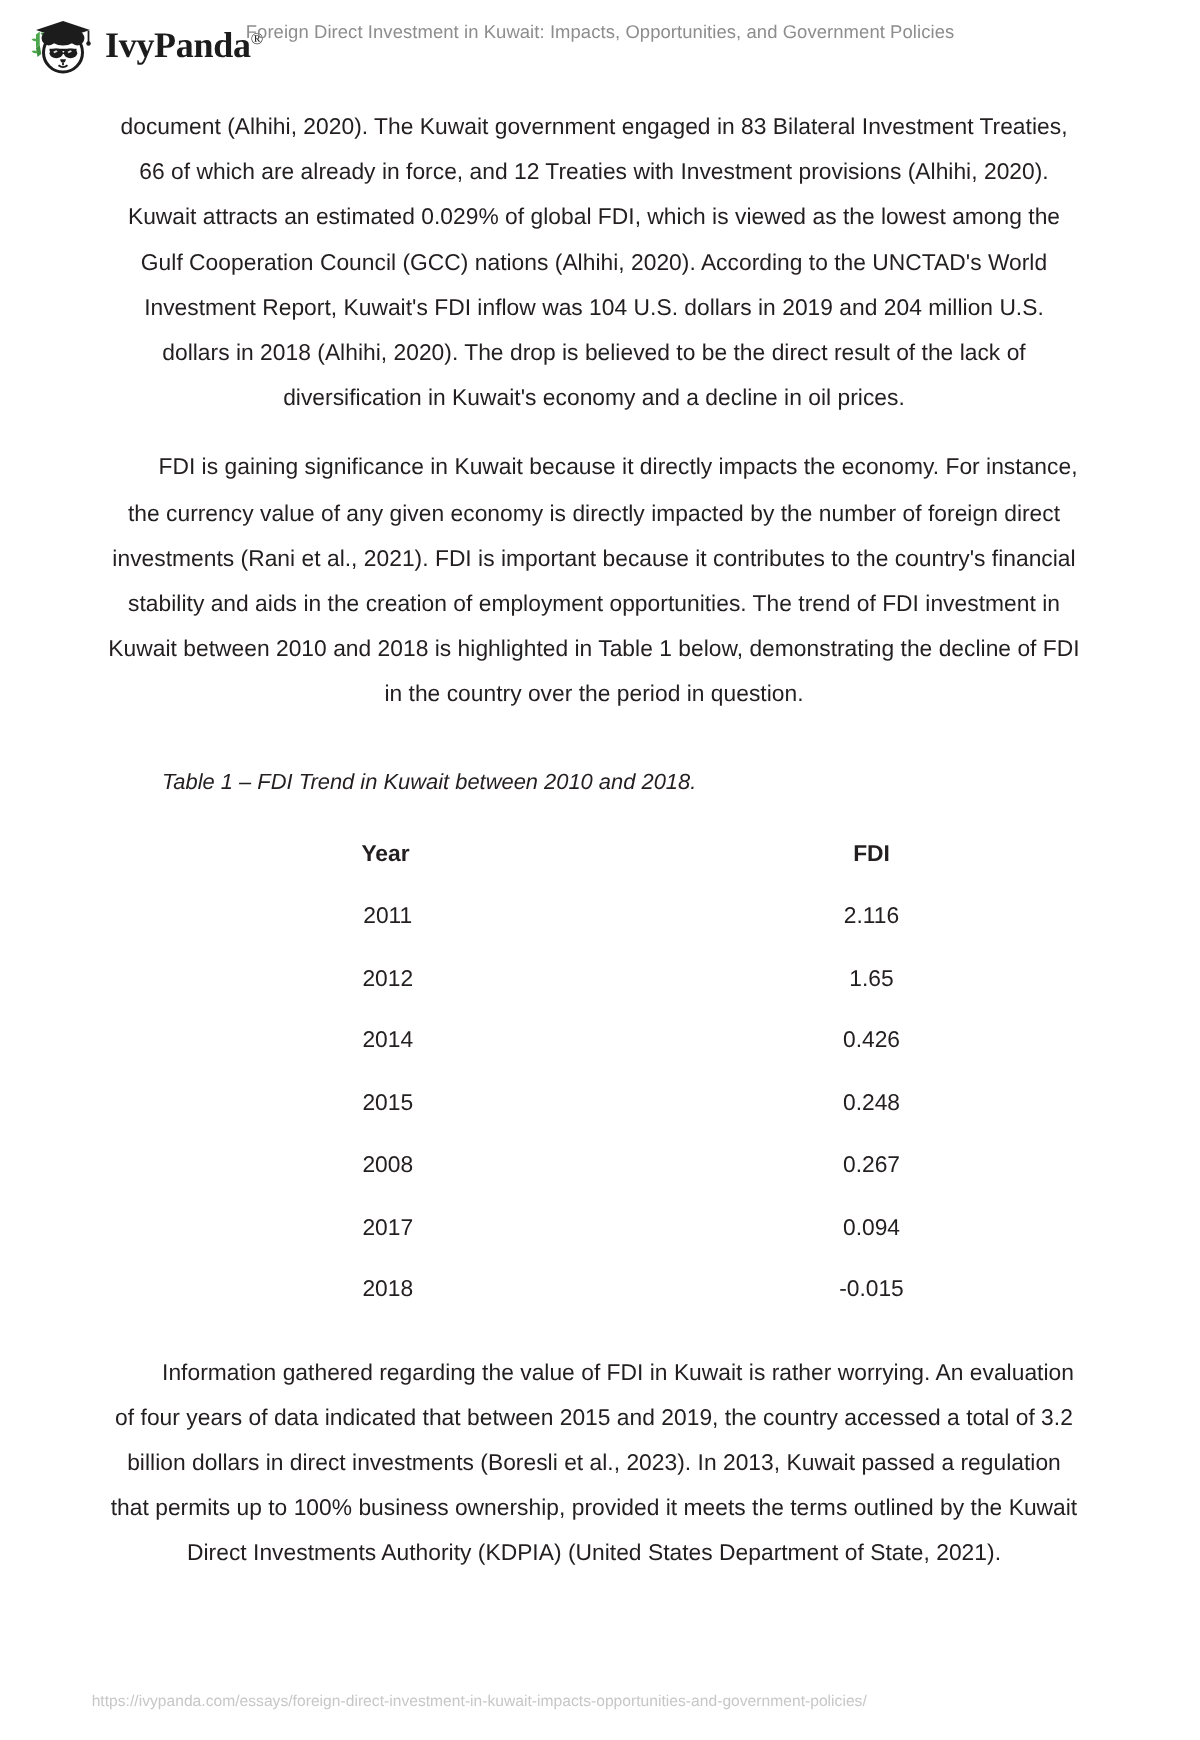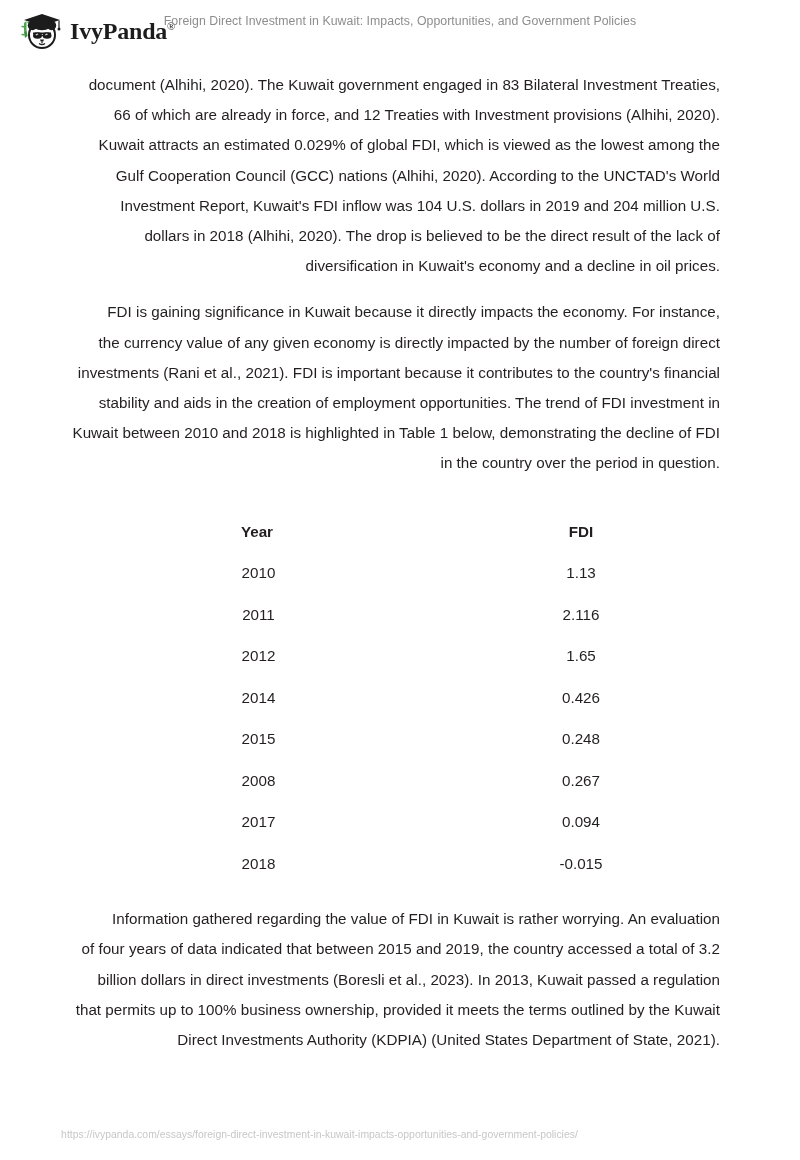--- a/index.html
+++ b/index.html
@@ -69,21 +69,21 @@
     position: absolute;
     left: 72px;
     top: 70px;
     width: 648px;
   }
   p.para {
     margin: 0 0 0 0;
     font-size: 15.2px;
     line-height: 30.2px;
     color: #231f20;
-    text-align: right;
+    text-align: center;
     letter-spacing: 0.02px;
   }
   p.para.indent { text-indent: 32px; }
   p.para + p.para { margin-top: 16px; }
 
   
   .table-wrap {
     margin-top: 32px;
   }
   .table-caption {
@@ -173,33 +173,30 @@
   <div class="header-title">Foreign Direct Investment in Kuwait: Impacts, Opportunities, and Government Policies</div>
 </div>
 
 <div class="content">
 
   <p class="para">document (Alhihi, 2020). The Kuwait government engaged in 83 Bilateral Investment Treaties, 66 of which are already in force, and 12 Treaties with Investment provisions (Alhihi, 2020). Kuwait attracts an estimated 0.029% of global FDI, which is viewed as the lowest among the Gulf Cooperation Council (GCC) nations (Alhihi, 2020). According to the UNCTAD's World Investment Report, Kuwait's FDI inflow was 104 U.S. dollars in 2019 and 204 million U.S. dollars in 2018 (Alhihi, 2020). The drop is believed to be the direct result of the lack of diversification in Kuwait's economy and a decline in oil prices.</p>
 
   <p class="para indent">FDI is gaining significance in Kuwait because it directly impacts the economy. For instance, the currency value of any given economy is directly impacted by the number of foreign direct investments (Rani et al., 2021). FDI is important because it contributes to the country's financial stability and aids in the creation of employment opportunities. The trend of FDI investment in Kuwait between 2010 and 2018 is highlighted in Table 1 below, demonstrating the decline of FDI in the country over the period in question.</p>
 
   <div class="table-wrap">
+    <div class="table-caption">Table 1 – FDI Trend in Kuwait between 2010 and 2018.</div>
 
     <table class="fdi-table">
       <thead>
         <tr>
           <th class="col-year">Year</th>
           <th class="col-fdi">FDI</th>
         </tr>
       </thead>
       <tbody>
-        <tr>
-          <td class="col-year">2010</td>
-          <td class="col-fdi">1.13</td>
-        </tr>
         <tr>
           <td class="col-year">2011</td>
           <td class="col-fdi">2.116</td>
         </tr>
         <tr>
           <td class="col-year">2012</td>
           <td class="col-fdi">1.65</td>
         </tr>
         <tr>
           <td class="col-year">2014</td>

